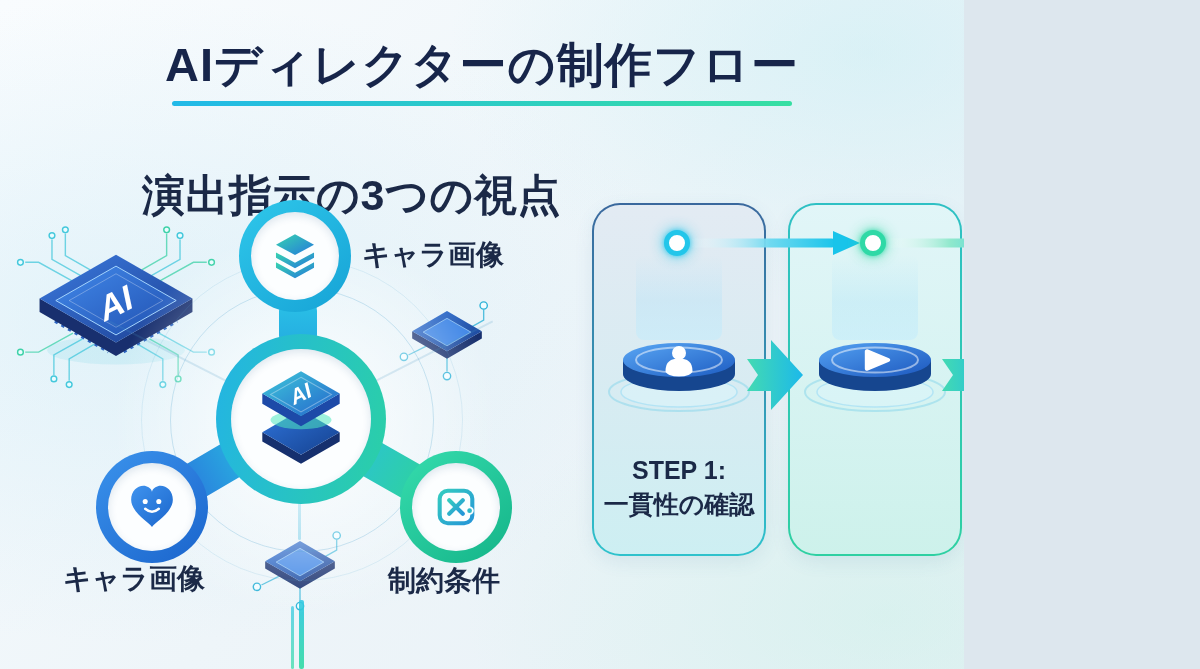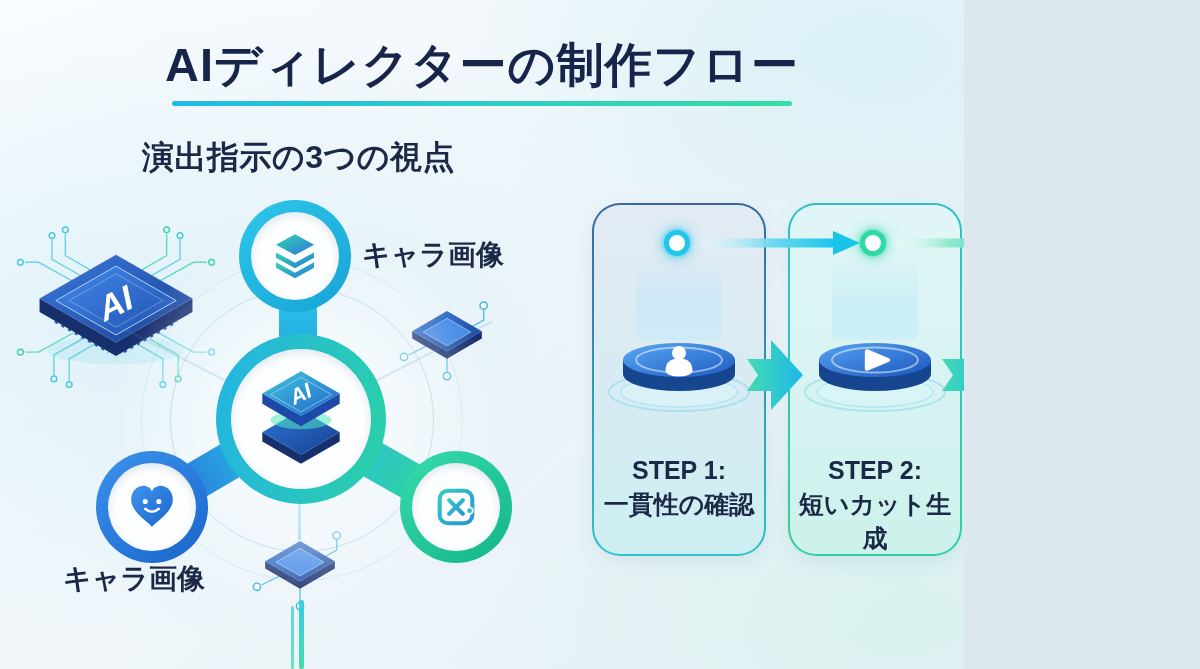--- a/index.html
+++ b/index.html
@@ -11,21 +11,21 @@
       radial-gradient(700px 420px at 90% 8%, rgba(190,236,242,.42), transparent 60%),
       radial-gradient(700px 420px at 92% 92%, rgba(196,242,228,.42), transparent 60%),
       linear-gradient(135deg,#f9fcfe 0%,#eef5f9 52%,#e7f0f6 100%);
   }
   .abs{position:absolute;}
   
   .title-wrap{left:0;right:0;top:38px;text-align:center;}
   .title{font-size:47px;font-weight:800;letter-spacing:1px;color:#17254a;line-height:1.15;}
   .title-underline{width:620px;height:5px;margin:9px auto 0;border-radius:3px;
     background:linear-gradient(90deg,#22b9e8,#36dfa2);}
-  .section-heading{font-size:32px;font-weight:800;color:#1b2947;letter-spacing:.5px;}
+  .section-heading{font-size:43px;font-weight:800;color:#1b2947;letter-spacing:.5px;margin-top:31px;}
   
   .faint-circle{border:1.5px solid rgba(90,170,210,.28);border-radius:50%;}
   .faint-circle2{border:1px solid rgba(90,170,210,.15);border-radius:50%;}
   .diag-line{width:430px;height:1.5px;background:rgba(70,150,195,.18);}
   .hub-glow{width:400px;height:400px;border-radius:50%;
     background:radial-gradient(circle,rgba(255,255,255,.95) 0%,rgba(255,255,255,0) 68%);}
   .spoke{border-radius:18px;}
   .ring{border-radius:50%;}
   .ring-inner{position:absolute;border-radius:50%;background:#fcfeff;
     display:flex;align-items:center;justify-content:center;
@@ -231,20 +231,21 @@
               <stop offset="1" stop-color="#2596d8"></stop>
             </linearGradient>
           </defs>
         <rect x="-18" y="-18" width="36" height="36" rx="9" fill="none" stroke="url(#cbG)" stroke-width="4.5"></rect>
         <path d="M-7.5,-7.5 L7.5,7.5 M7.5,-7.5 L-7.5,7.5" stroke="url(#cbG)" stroke-width="4.5" stroke-linecap="round"></path>
         <circle cx="15" cy="4" r="4.6" fill="#fcfeff"></circle>
           <circle cx="15" cy="4" r="2.6" fill="#2fb9c9"></circle>
       </svg>
     </div>
   </div>
+  <div class="abs node-label" style="left:388px;top:562px">制約条件</div>
 
   <div class="abs card card1" style="left:592px;top:203px;width:170px;height:349px;background:linear-gradient(180deg,#3a689d,#2fc2cc)">
     <div class="card-inner">
       <div class="beam" style="left:42px;top:50px;width:86px;height:85px"></div>
       <svg style="position:absolute;left:10px;top:95px" width="150" height="120" viewBox="0 0 150 120">
         <defs>
             <linearGradient id="d1G" x1="0" y1="0" x2="1" y2="1">
               <stop offset="0" stop-color="#5aa7f4"></stop>
               <stop offset="1" stop-color="#1d5cc2"></stop>
             </linearGradient>
@@ -278,24 +279,20 @@
             </linearGradient>
           </defs>
         <ellipse cx="75" cy="92" rx="70" ry="19" fill="none" stroke="rgba(140,215,235,.55)" stroke-width="2"></ellipse>
         <ellipse cx="75" cy="92" rx="58" ry="15" fill="rgba(220,245,252,.5)" stroke="rgba(170,225,245,.8)" stroke-width="1.5"></ellipse>
         <ellipse cx="75" cy="74" rx="56" ry="17" fill="#16468f"></ellipse>
         <rect x="19" y="60" width="112" height="14" fill="#16468f"></rect>
         <ellipse cx="75" cy="60" rx="56" ry="17" fill="url(#d2G)"></ellipse>
         <ellipse cx="75" cy="60" rx="43" ry="12.5" fill="none" stroke="rgba(255,255,255,.5)" stroke-width="2"></ellipse>
         <path d="M68,49.5 L89,58.3 C90.7,59 90.7,61 89,61.7 L68,70.5 C66.4,71.2 64.8,70.2 64.8,68.4 L64.8,51.6 C64.8,49.8 66.4,48.8 68,49.5 Z" fill="#fff"></path>
       </svg>
-      <div class="step-text">
-        <div>STEP 2:</div>
-        <div>短いカット生成</div>
-      </div>
     </div>
   </div>
 
   <div class="abs card card3" style="left:982px;top:203px;width:170px;height:349px;background:linear-gradient(180deg,#2fd0a2,#38deaa)">
     <div class="card-inner">
       <div class="beam green" style="left:42px;top:50px;width:86px;height:85px"></div>
       <svg style="position:absolute;left:10px;top:95px" width="150" height="120" viewBox="0 0 150 120">
         <defs>
             <linearGradient id="d3G" x1="0" y1="0" x2="1" y2="1">
               <stop offset="0" stop-color="#4fe3b6"></stop>

